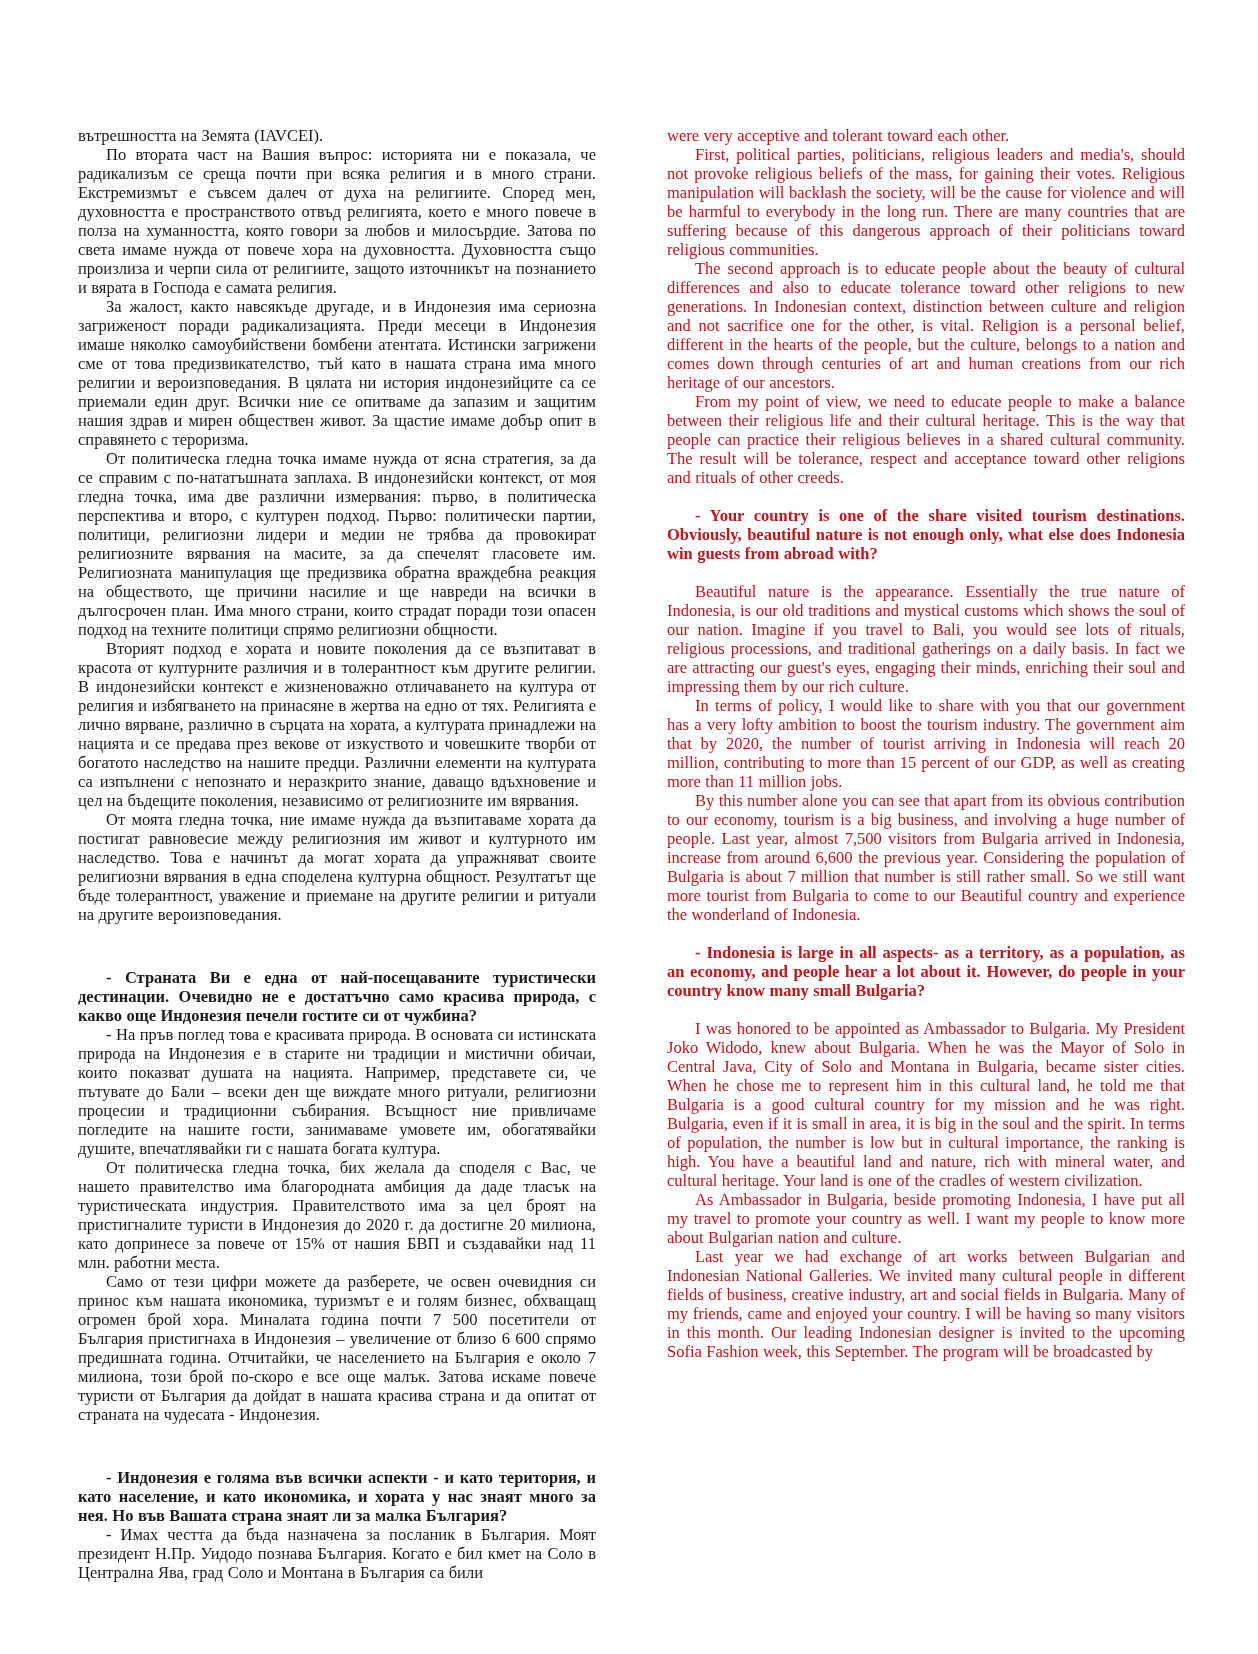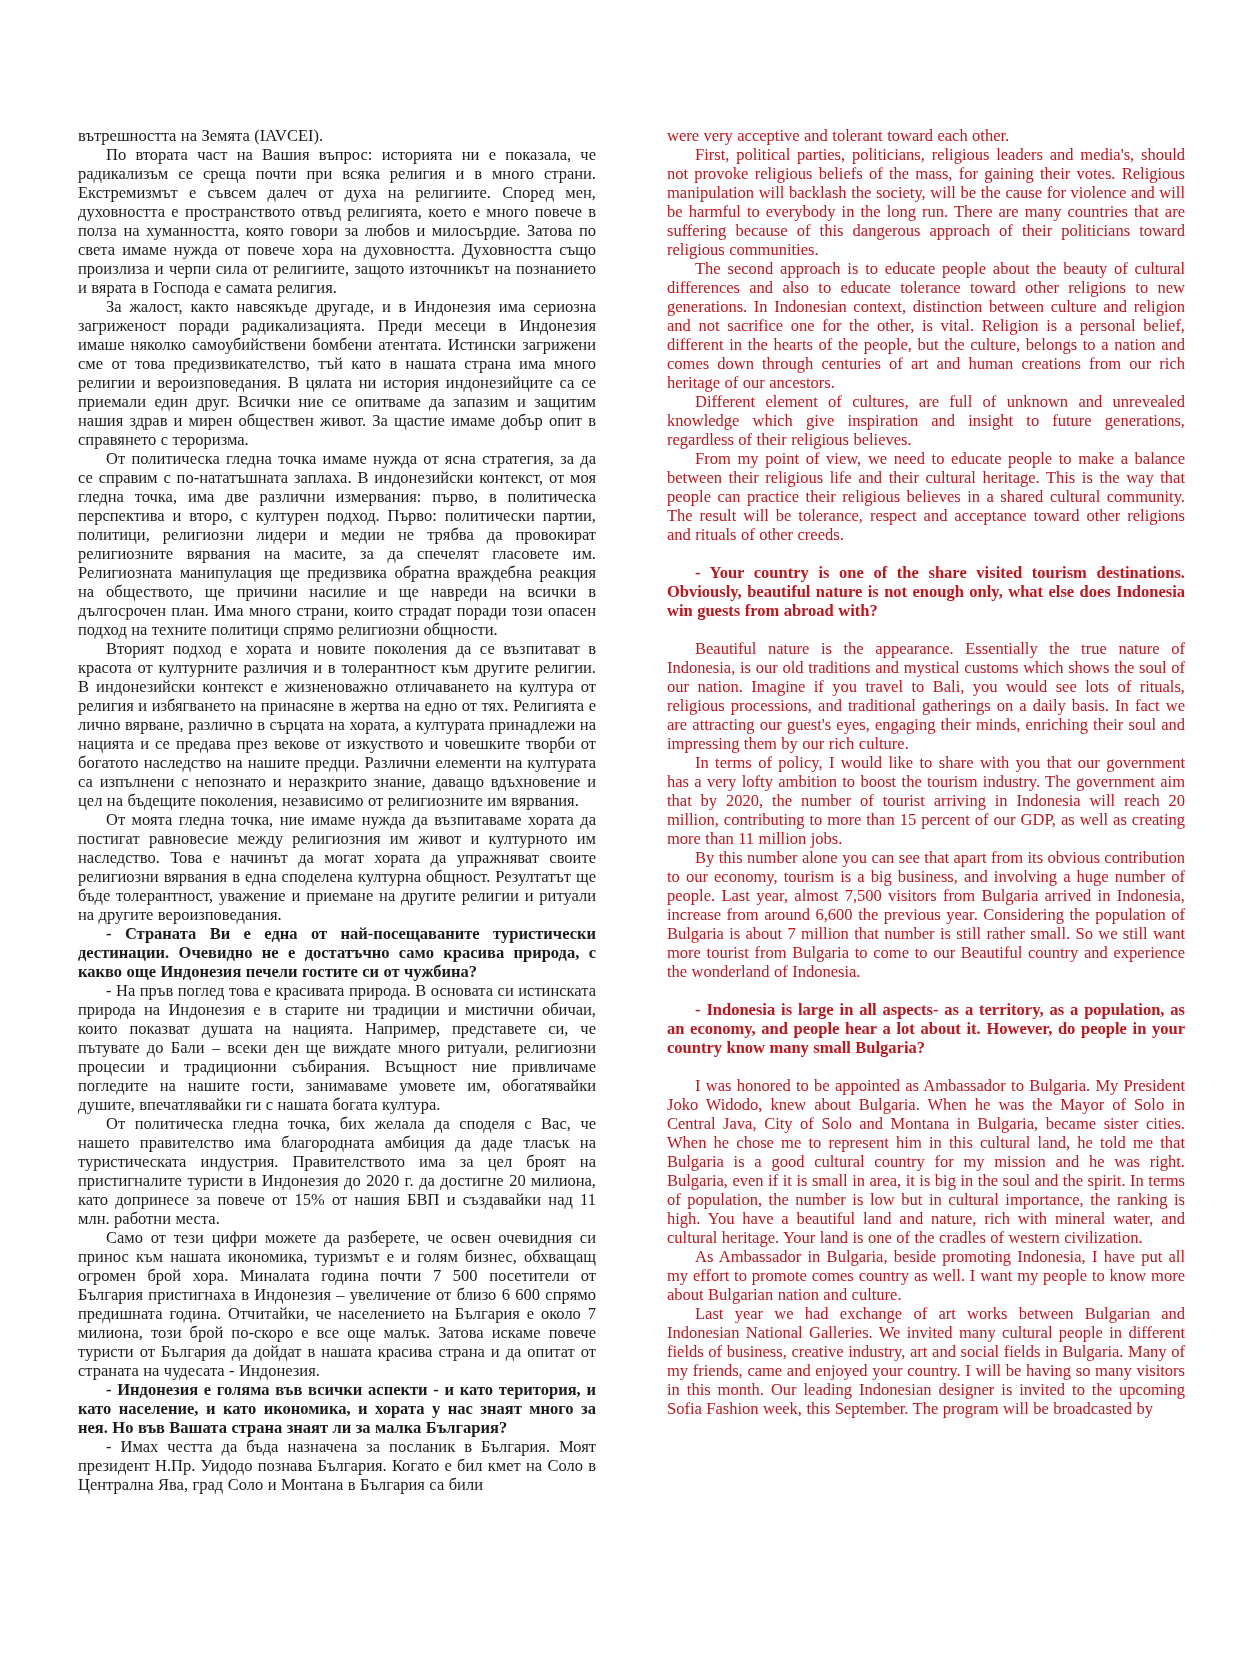--- a/index.html
+++ b/index.html
@@ -29,20 +29,21 @@
     margin-left: 48px;
     -webkit-hyphens: auto;
   }
   p.para {
     margin: 0;
     text-indent: 28px;
     word-spacing: 0.02em;
   }
   p.para.bold {
     font-weight: bold;
+    margin-top: 44px;
   }
   p.para.no-indent {
     text-indent: 0;
   }
   p.para.gap-before {
     margin-top: 19px;
   }
 </style>
 </head>
 <body style="background: rgb(255, 255, 255);">
@@ -59,24 +60,23 @@
       <p class="para">- На пръв поглед това е красивата природа. В основата си истинската природа на Индонезия е в старите ни традиции и мистични обичаи, които показват душата на нацията. Например, представете си, че пътувате до Бали – всеки ден ще виждате много ритуали, религиозни процесии и традиционни събирания. Всъщност ние привличаме погледите на нашите гости, занимаваме умовете им, обогатявайки душите, впечатлявайки ги с нашата богата култура.</p>
       <p class="para">От политическа гледна точка, бих желала да споделя с Вас, че нашето правителство има благородната амбиция да даде тласък на туристическата индустрия. Правителството има за цел броят на пристигналите туристи в Индонезия до 2020 г. да достигне 20 милиона, като допринесе за повече от 15% от нашия БВП и създавайки над 11 млн. работни места.</p>
       <p class="para">Само от тези цифри можете да разберете, че освен очевидния си принос към нашата икономика, туризмът е и голям бизнес, обхващащ огромен брой хора. Миналата година почти 7 500 посетители от България пристигнаха в Индонезия – увеличение от близо 6 600 спрямо предишната година. Отчитайки, че населението на България е около 7 милиона, този брой по-скоро е все още малък. Затова искаме повече туристи от България да дойдат в нашата красива страна и да опитат от страната на чудесата - Индонезия.</p>
       <p class="para bold">- Индонезия е голяма във всички аспекти - и като територия, и като население, и като икономика, и хората у нас знаят много за нея. Но във Вашата страна знаят ли за малка България?</p>
       <p class="para">- Имах честта да бъда назначена за посланик в България. Моят президент Н.Пр. Уидодо познава България. Когато е бил кмет на Соло в Централна Ява, град Соло и Монтана в България са били</p>
     </div>
   <div class="column col-right" lang="en" style="color: rgb(192, 21, 27);">
       <p class="para no-indent">were very acceptive and tolerant toward each other.</p>
       <p class="para">First, political parties, politicians, religious leaders and media's, should not provoke religious beliefs of the mass, for gaining their votes. Religious manipulation will backlash the society, will be the cause for violence and will be harmful to everybody in the long run. There are many countries that are suffering because of this dangerous approach of their politicians toward religious communities.</p>
       <p class="para">The second approach is to educate people about the beauty of cultural differences and also to educate tolerance toward other religions to new generations. In Indonesian context, distinction between culture and religion and not sacrifice one for the other, is vital. Religion is a personal belief, different in the hearts of the people, but the culture, belongs to a nation and comes down through centuries of art and human creations from our rich heritage of our ancestors.</p>
-      <p class="para">Different element of cultures, are full of unknown and unrevealed knowledge which give inspiration and insight to future generations, regardless of their religious believes.</p>
       <p class="para">From my point of view, we need to educate people to make a balance between their religious life and their cultural heritage. This is the way that people can practice their religious believes in a shared cultural community. The result will be tolerance, respect and acceptance toward other religions and rituals of other creeds.</p>
       <p class="para bold gap-before">- Your country is one of the share visited tourism destinations. Obviously, beautiful nature is not enough only, what else does Indonesia win guests from abroad with?</p>
       <p class="para gap-before">Beautiful nature is the appearance. Essentially the true nature of Indonesia, is our old traditions and mystical customs which shows the soul of our nation. Imagine if you travel to Bali, you would see lots of rituals, religious processions, and traditional gatherings on a daily basis. In fact we are attracting our guest's eyes, engaging their minds, enriching their soul and impressing them by our rich culture.</p>
       <p class="para">In terms of policy, I would like to share with you that our government has a very lofty ambition to boost the tourism industry. The government aim that by 2020, the number of tourist arriving in Indonesia will reach 20 million, contributing to more than 15 percent of our GDP, as well as creating more than 11 million jobs.</p>
       <p class="para">By this number alone you can see that apart from its obvious contribution to our economy, tourism is a big business, and involving a huge number of people. Last year, almost 7,500 visitors from Bulgaria arrived in Indonesia, increase from around 6,600 the previous year. Considering the population of Bulgaria is about 7 million that number is still rather small. So we still want more tourist from Bulgaria to come to our Beautiful country and experience the wonderland of Indonesia.</p>
       <p class="para bold gap-before">- Indonesia is large in all aspects- as a territory, as a population, as an economy, and people hear a lot about it. However, do people in your country know many small Bulgaria?</p>
       <p class="para gap-before">I was honored to be appointed as Ambassador to Bulgaria. My President Joko Widodo, knew about Bulgaria. When he was the Mayor of Solo in Central Java, City of Solo and Montana in Bulgaria, became sister cities. When he chose me to represent him in this cultural land, he told me that Bulgaria is a good cultural country for my mission and he was right. Bulgaria, even if it is small in area, it is big in the soul and the spirit. In terms of population, the number is low but in cultural importance, the ranking is high. You have a beautiful land and nature, rich with mineral water, and cultural heritage. Your land is one of the cradles of western civilization.</p>
-      <p class="para">As Ambassador in Bulgaria, beside promoting Indonesia, I have put all my effort to promote comes country as well. I want my people to know more about Bulgarian nation and culture.</p>
+      <p class="para">As Ambassador in Bulgaria, beside promoting Indonesia, I have put all my travel to promote your country as well. I want my people to know more about Bulgarian nation and culture.</p>
       <p class="para">Last year we had exchange of art works between Bulgarian and Indonesian National Galleries. We invited many cultural people in different fields of business, creative industry, art and social fields in Bulgaria. Many of my friends, came and enjoyed your country. I will be having so many visitors in this month. Our leading Indonesian designer is invited to the upcoming Sofia Fashion week, this September. The program will be broadcasted by</p>
     </div>
 </div>
 
 </body></html>

